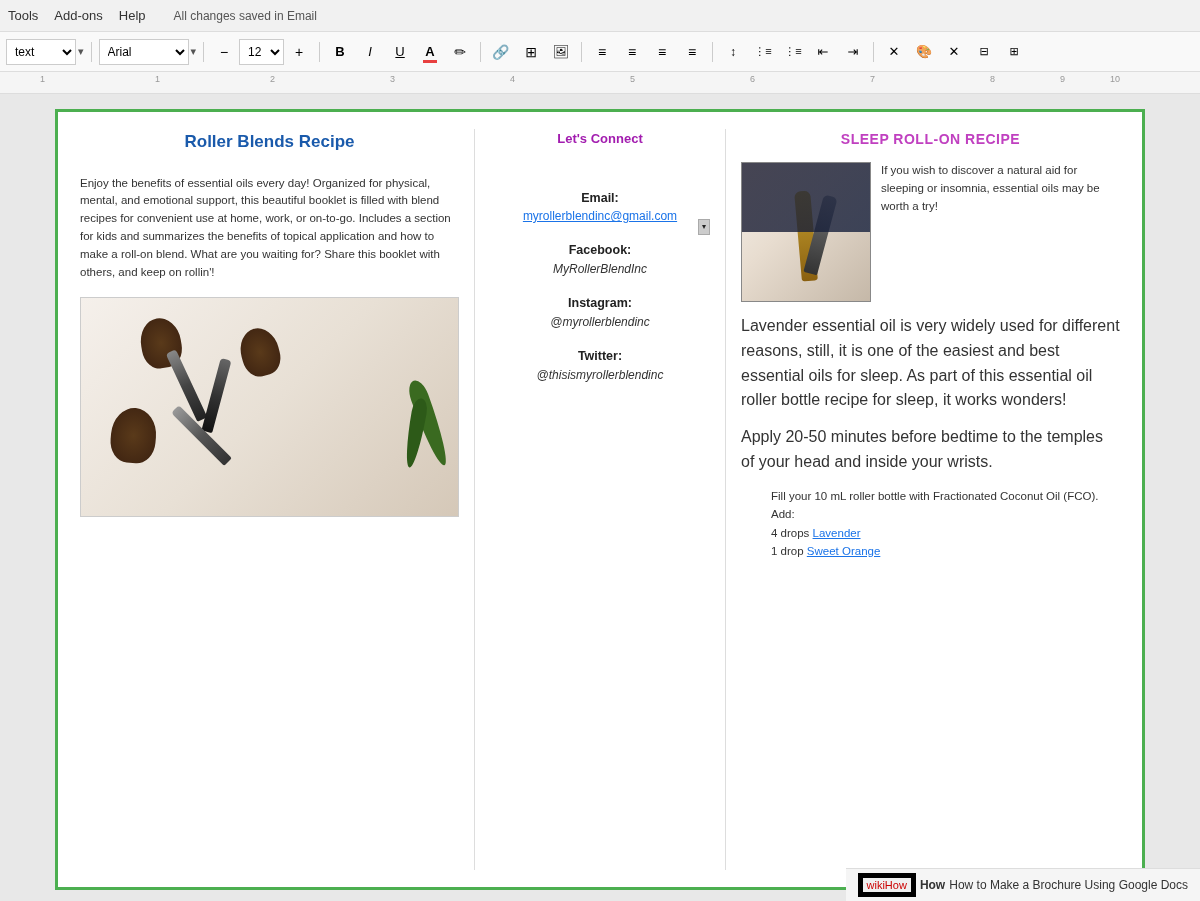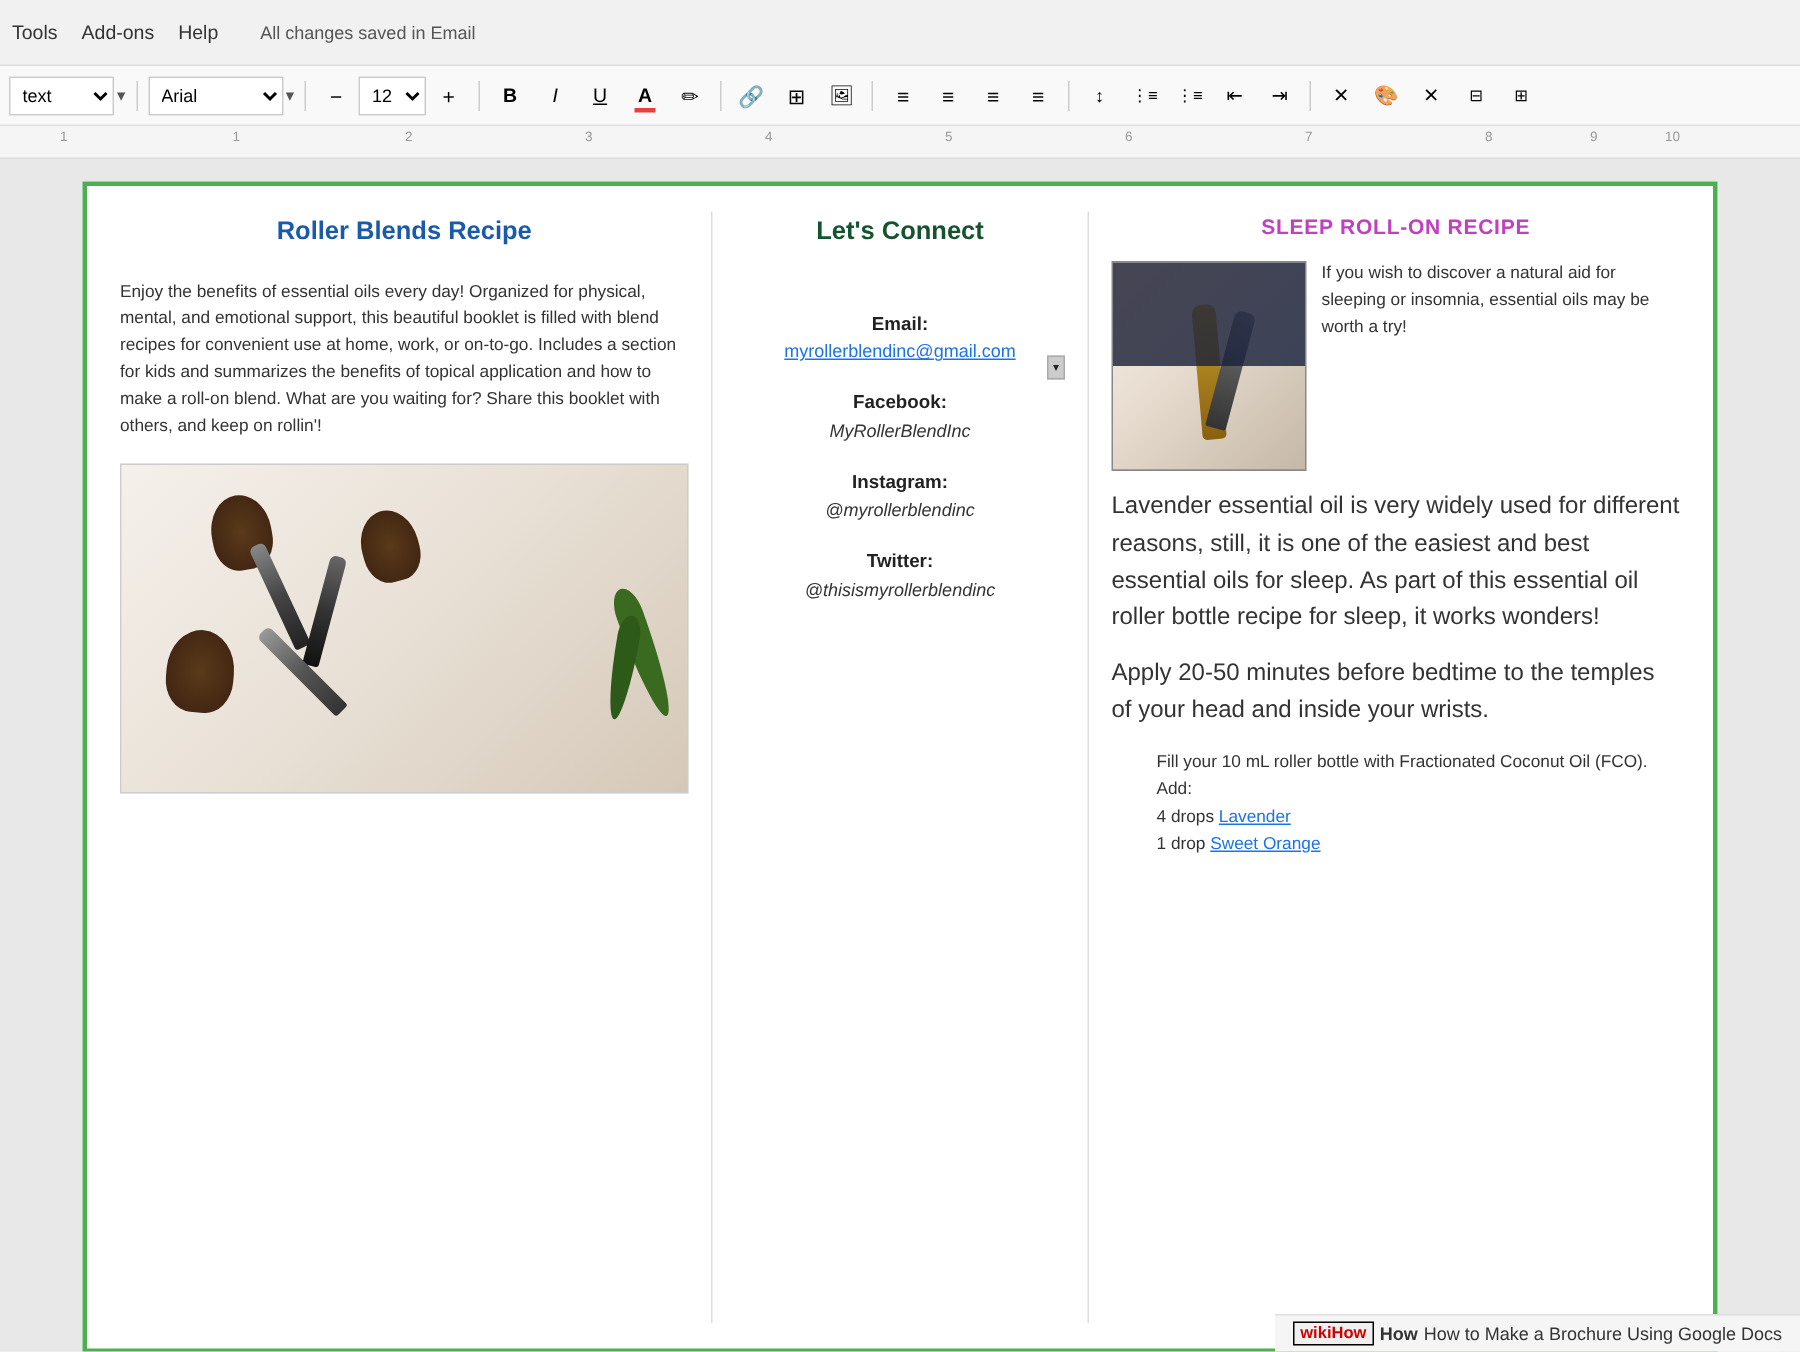--- a/index.html
+++ b/index.html
@@ -7,21 +7,21 @@
       width: 1200px;
       height: 901px;
       background: #e8e8e8;
       font-family: Arial, sans-serif;
       overflow: hidden;
     }
 
     
     .menu-bar {
       background: #f1f1f1;
-      height: 44px;
+      height: 32px;
       display: flex;
       align-items: center;
       padding: 0 8px;
       gap: 16px;
       border-bottom: 1px solid #ddd;
     }
     .menu-item {
       font-size: 13px;
       color: #333;
       cursor: pointer;
@@ -199,22 +199,22 @@
     .leaf-shape {
       width: 20px;
       height: 60px;
       background: #3a7a2a;
       border-radius: 50% 50% 50% 50% / 20% 20% 80% 80%;
       position: absolute;
     }
 
     
     .col2-title {
-      color: #14532d;
-      font-size: 17px;
+      color: #a21caf;
+      font-size: 13px;
       font-weight: bold;
       text-align: center;
       margin-bottom: 30px;
       font-family: Arial, sans-serif;
     }
     .social-item {
       text-align: center;
       margin-bottom: 16px;
     }
     .social-label {
@@ -291,24 +291,24 @@
       border-top: 1px solid #ddd;
       padding: 4px 12px;
       font-size: 12px;
       color: #333;
       display: flex;
       align-items: center;
       gap: 4px;
     }
     .wiki-logo {
       color: #c00;
-      font-weight: bold;
+      font-weight: normal;
       font-size: 11px;
       background: #f0f0f0;
-      border: 1px solid #000000;
+      border: 5px solid #000000;
       padding: 1px 4px;
     }
     .scroll-indicator {
       position: absolute;
       right: 0;
       top: 40px;
       width: 12px;
       height: 16px;
       background: #ccc;
       border: 1px solid #aaa;

